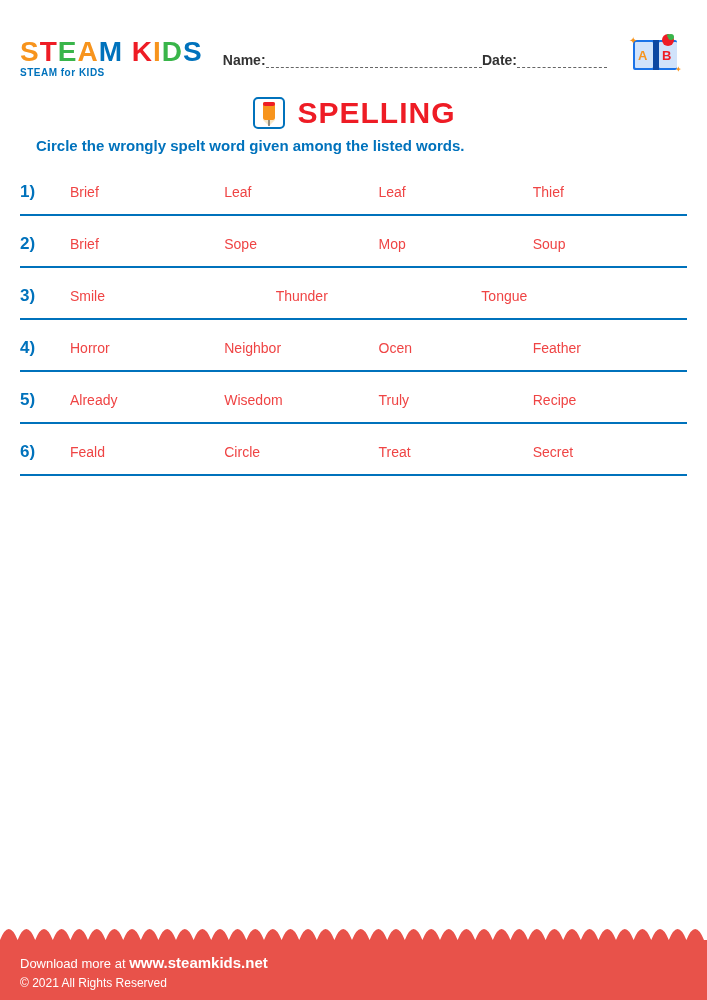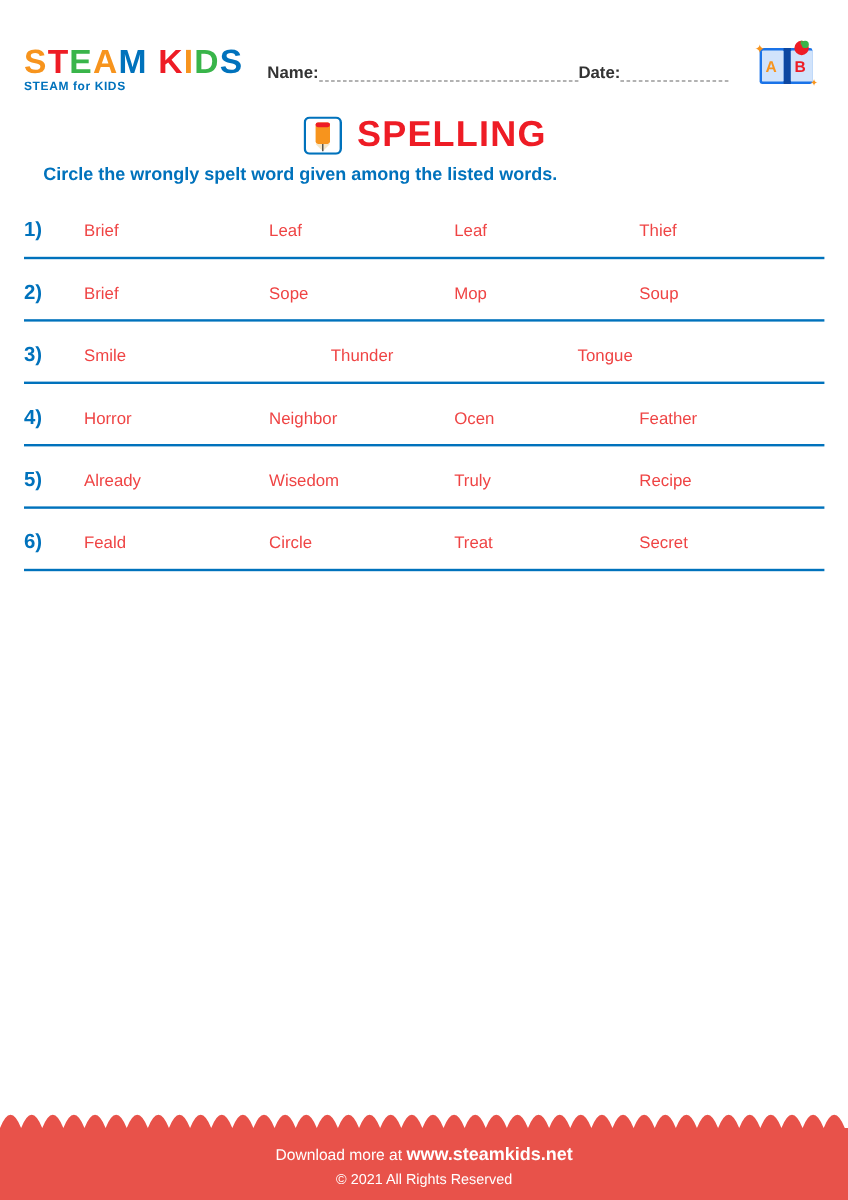--- a/index.html
+++ b/index.html
@@ -156,21 +156,21 @@
     .divider-line {
       border: none;
       border-top: 2px solid #0072bc;
       margin: 4px 0 0 0;
     }
 
     
     .footer {
       background: #e8524a;
       padding: 12px 20px 8px 20px;
-      text-align: center;
+      text-align: left;
       position: relative;
       margin-top: auto;
     }
 
     .footer-text {
       color: #fff;
       font-size: 13px;
       line-height: 1.5;
     }
 

